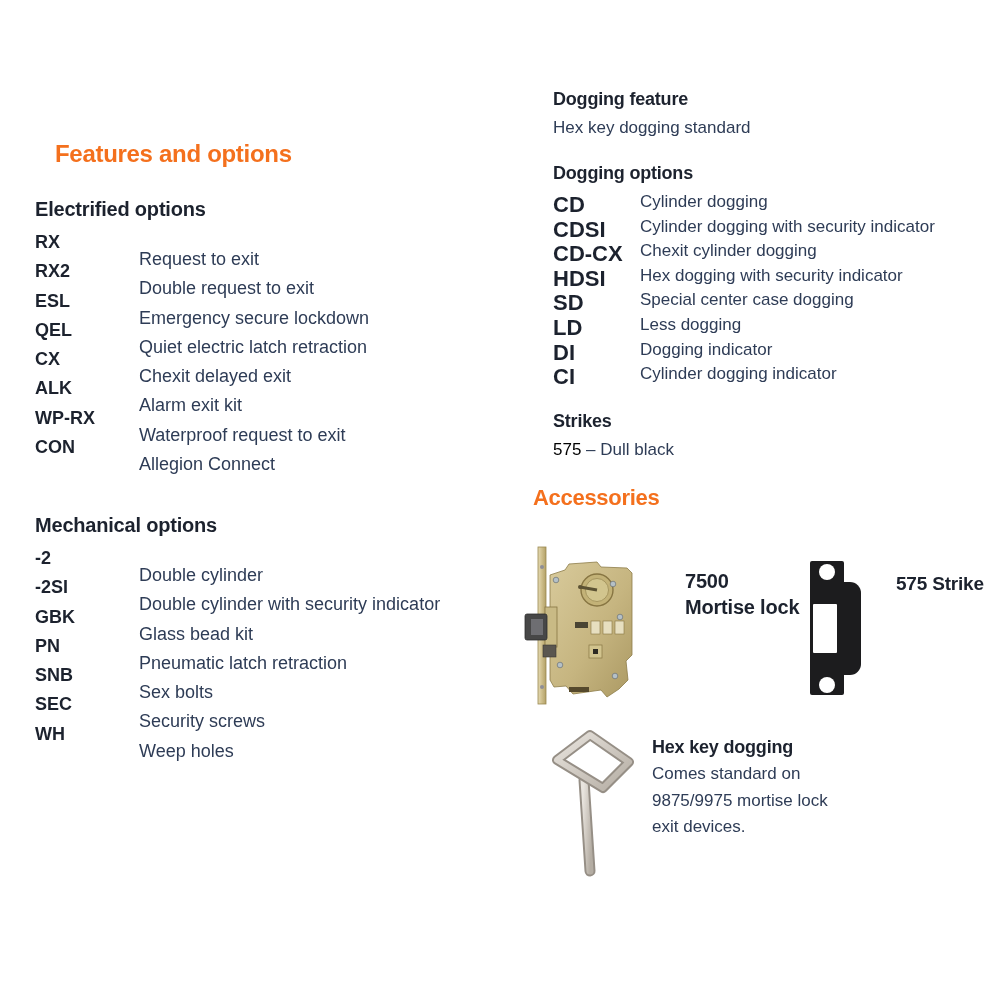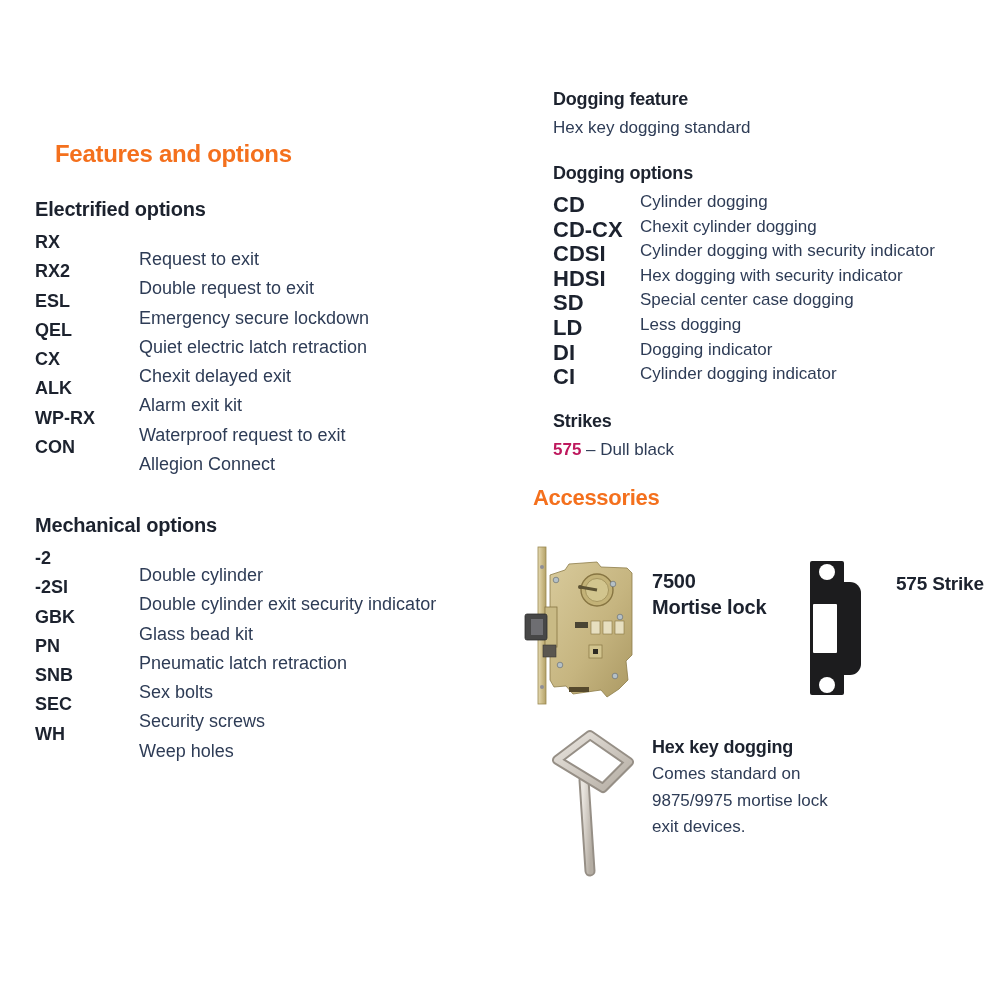--- a/index.html
+++ b/index.html
@@ -28,21 +28,21 @@
   .def-row { display:flex; align-items:flex-start; }
   .def-list.left-list .def-row { height:29.3px; }
   .def-list.right-list .def-row { height:24.6px; }
   .def-code { font-weight:bold; color:#1c222e; }
   .left-list .def-code { width:104px; font-size:18px; flex:none; }
   .left-list .def-desc { font-size:18px; color:#2e3c56;margin-top:17px; }
   .right-list .def-code { width:87px; font-size:22px; flex:none; }
   .right-list .def-desc { font-size:17px; color:#2e3c56; }
 
   .strike-line { font-size:17px; color:#2e3c56; }
-  .strike-line .b { font-weight:bold; color:#be185d; }
+  .strike-line .b { font-weight:normal; color:#000000; }
 
   .caption-bold { font-size:20px; font-weight:bold; color:#1c222e; line-height:1.3; letter-spacing:-0.2px; }
   .hex-caption-head { font-size:18px; font-weight:bold; color:#1c222e; line-height:1.3; letter-spacing:-0.2px; }
   .hex-caption-text { font-size:17px; color:#2e3c56; line-height:1.55; width:178px; margin-top:2px; }
 </style>
 </head>
 <body>
 
 <div class="page">
 
@@ -98,21 +98,21 @@
 
   <div class="abs def-list left-list" style="left:35px; top:548px; width:500px;">
 
       <div class="def-row">
         <span class="def-code">-2</span>
         <span class="def-desc">Double cylinder</span>
       </div>
 
       <div class="def-row">
         <span class="def-code">-2SI</span>
-        <span class="def-desc">Double cylinder exit security indicator</span>
+        <span class="def-desc">Double cylinder with security indicator</span>
       </div>
 
       <div class="def-row">
         <span class="def-code">GBK</span>
         <span class="def-desc">Glass bead kit</span>
       </div>
 
       <div class="def-row">
         <span class="def-code">PN</span>
         <span class="def-desc">Pneumatic latch retraction</span>
@@ -140,27 +140,27 @@
   <h3 class="abs mini-head" style="left:553px; top:163px;">Dogging options</h3>
 
   <div class="abs def-list right-list" style="left:553px; top:192px; width:440px;">
 
       <div class="def-row">
         <span class="def-code">CD</span>
         <span class="def-desc">Cylinder dogging</span>
       </div>
 
       <div class="def-row">
+        <span class="def-code">CDSI</span>
+        <span class="def-desc">Cylinder dogging with security indicator</span>
+      </div>
+
+      <div class="def-row">
         <span class="def-code">CD-CX</span>
         <span class="def-desc">Chexit cylinder dogging</span>
-      </div>
-
-      <div class="def-row">
-        <span class="def-code">CDSI</span>
-        <span class="def-desc">Cylinder dogging with security indicator</span>
       </div>
 
       <div class="def-row">
         <span class="def-code">HDSI</span>
         <span class="def-desc">Hex dogging with security indicator</span>
       </div>
 
       <div class="def-row">
         <span class="def-code">SD</span>
         <span class="def-desc">Special center case dogging</span>
@@ -226,21 +226,21 @@
       <rect x="70" y="112" width="5" height="5" fill="#2d2a22"></rect>
       <rect x="46" y="150" width="20" height="5" fill="#55492c"></rect>
 
       <circle cx="33" cy="43" r="2.8" fill="#b5c0c6" stroke="#6a7175" stroke-width="0.7"></circle>
       <circle cx="90" cy="47" r="2.8" fill="#b5c0c6" stroke="#6a7175" stroke-width="0.7"></circle>
       <circle cx="97" cy="80" r="2.8" fill="#b5c0c6" stroke="#6a7175" stroke-width="0.7"></circle>
       <circle cx="37" cy="128" r="2.8" fill="#b5c0c6" stroke="#6a7175" stroke-width="0.7"></circle>
       <circle cx="92" cy="139" r="2.8" fill="#b5c0c6" stroke="#6a7175" stroke-width="0.7"></circle>
     </svg>
   </div>
-  <div class="abs caption-bold" style="left:652px; top:568px;">
+  <div class="abs caption-bold" style="left:685px; top:568px;">
     <div>7500</div>
     <div>Mortise lock</div>
   </div>
 
   <div class="abs" style="left:805px; top:555px;">
     <svg width="62" height="150" viewBox="0 0 62 150">
       <path d="M38 27 h7 a11 11 0 0 1 11 11 v71 a11 11 0 0 1 -11 11 h-7 z" fill="#1c1c1e"></path>
       <rect x="5" y="6" width="34" height="134" rx="2" fill="#1c1c1e"></rect>
       <circle cx="22" cy="17" r="8" fill="#ffffff"></circle>
       <circle cx="22" cy="130" r="8" fill="#ffffff"></circle>

